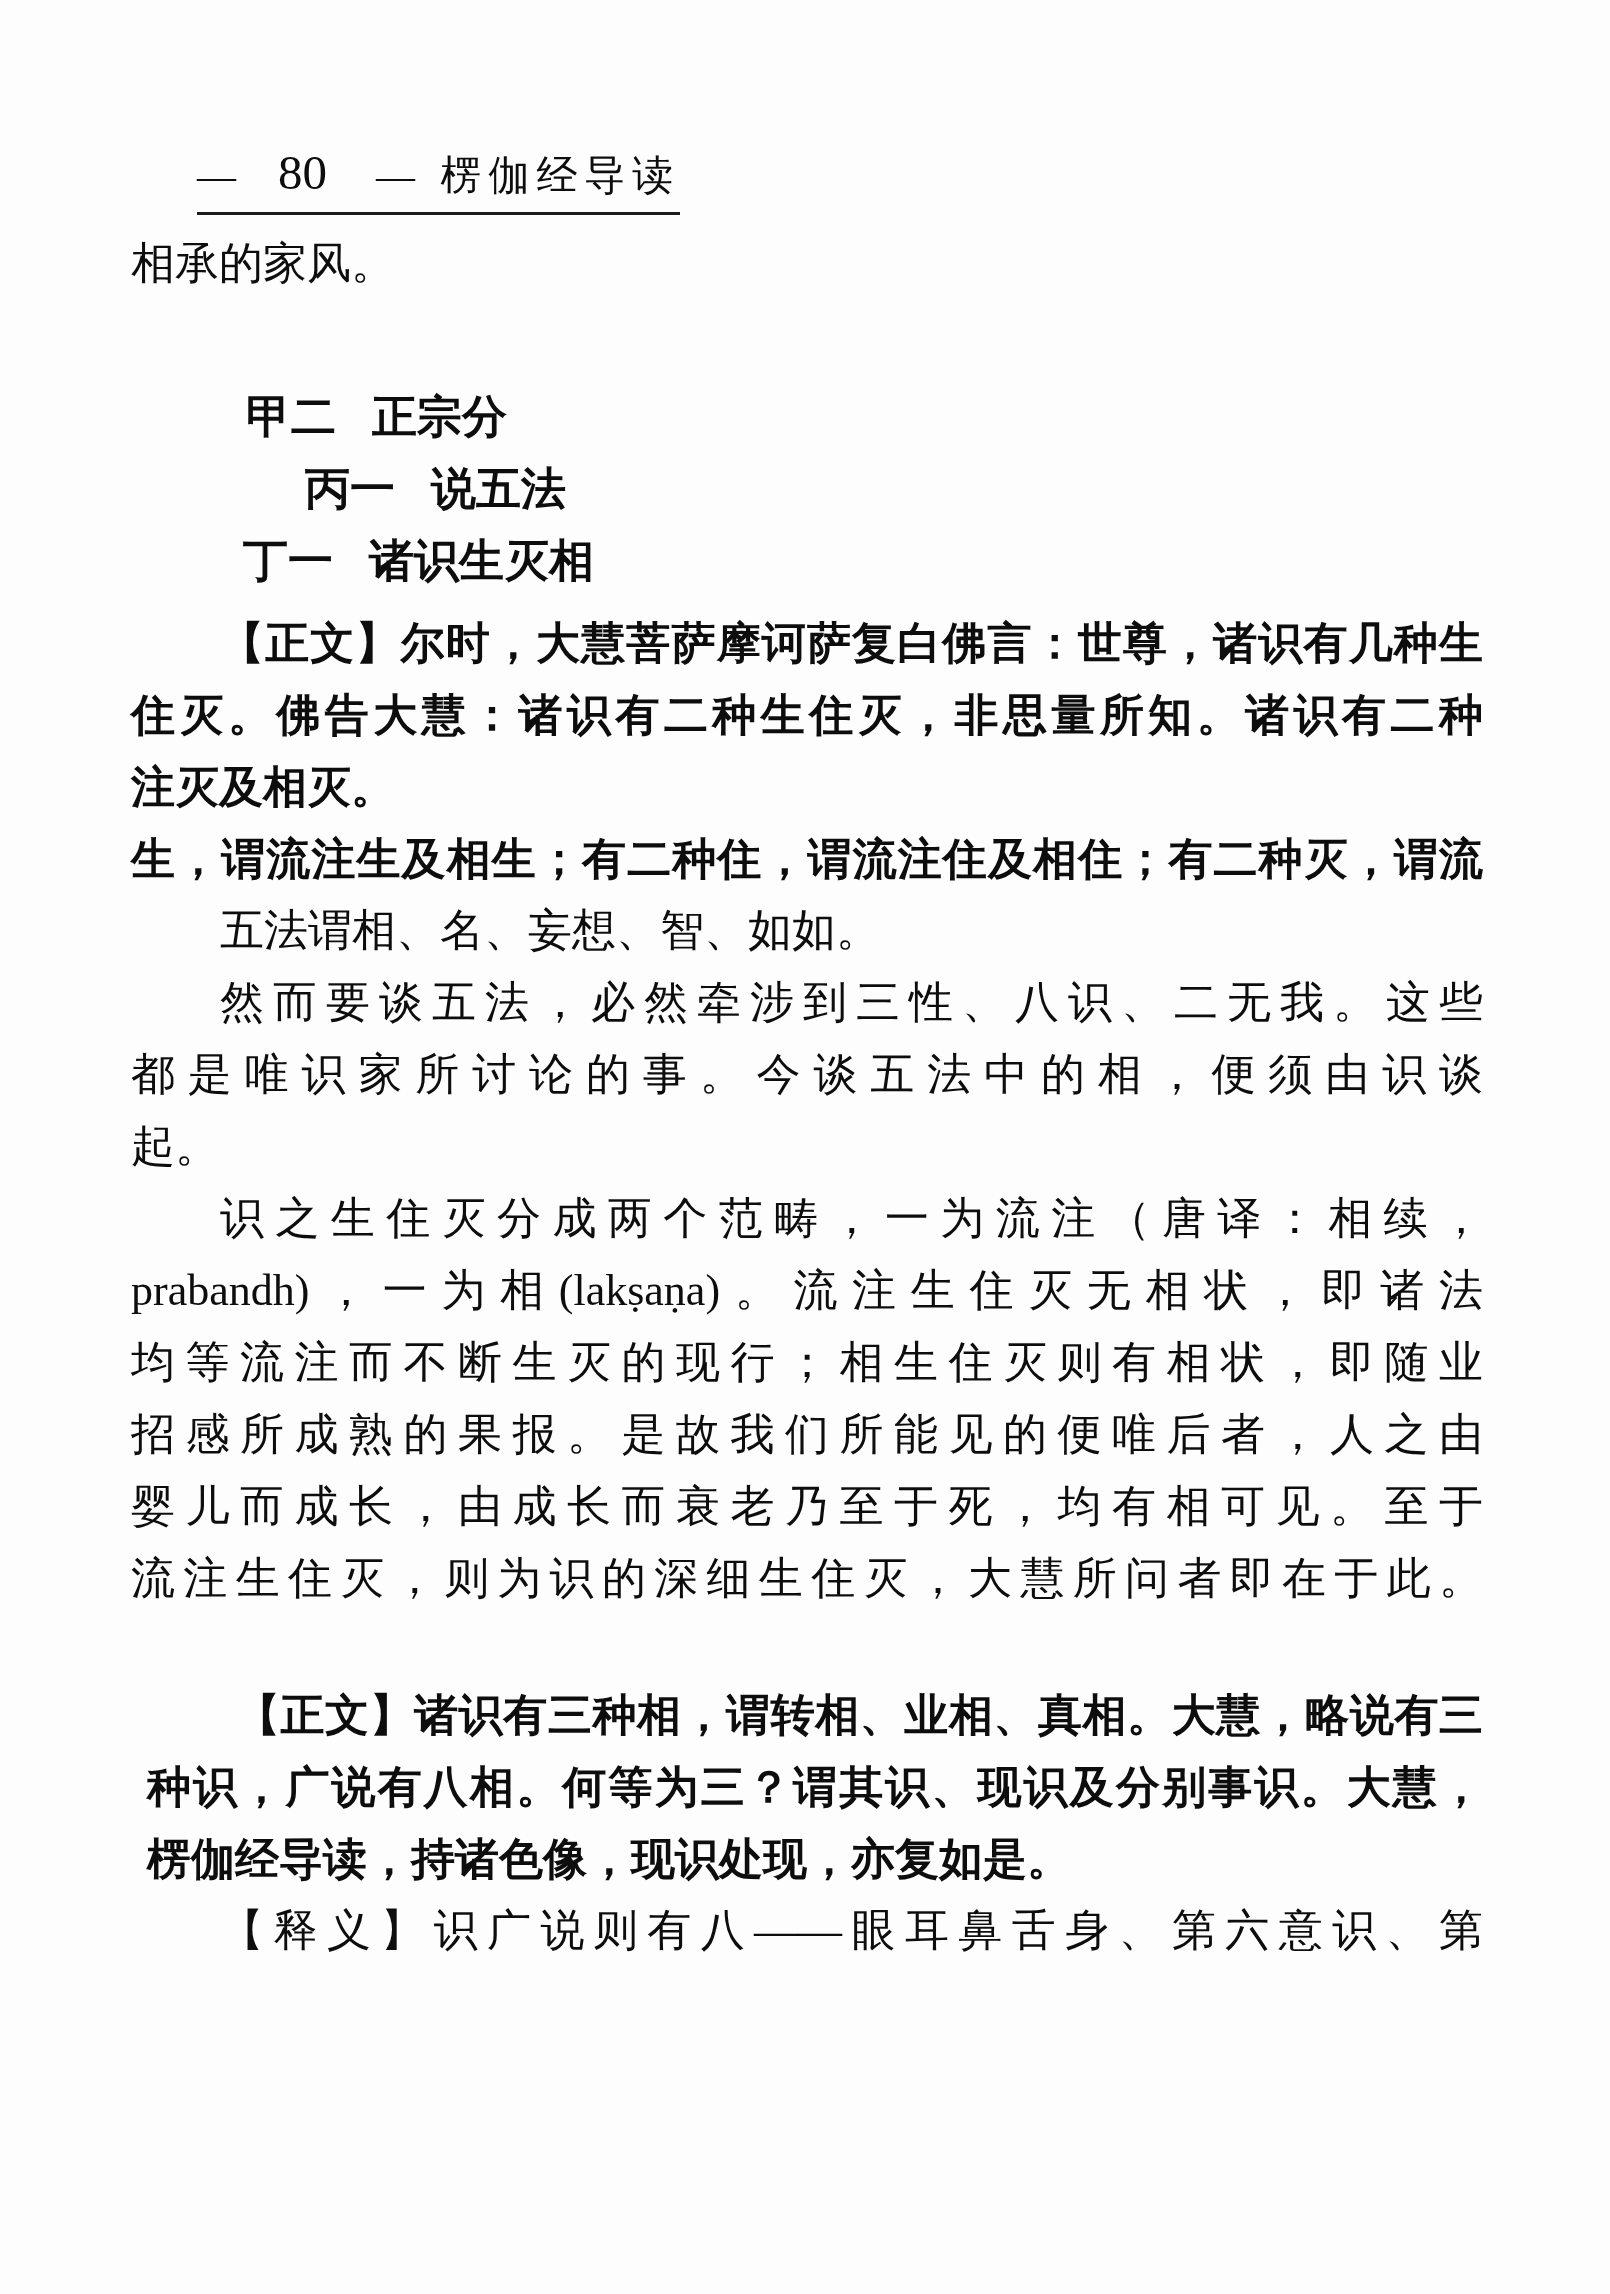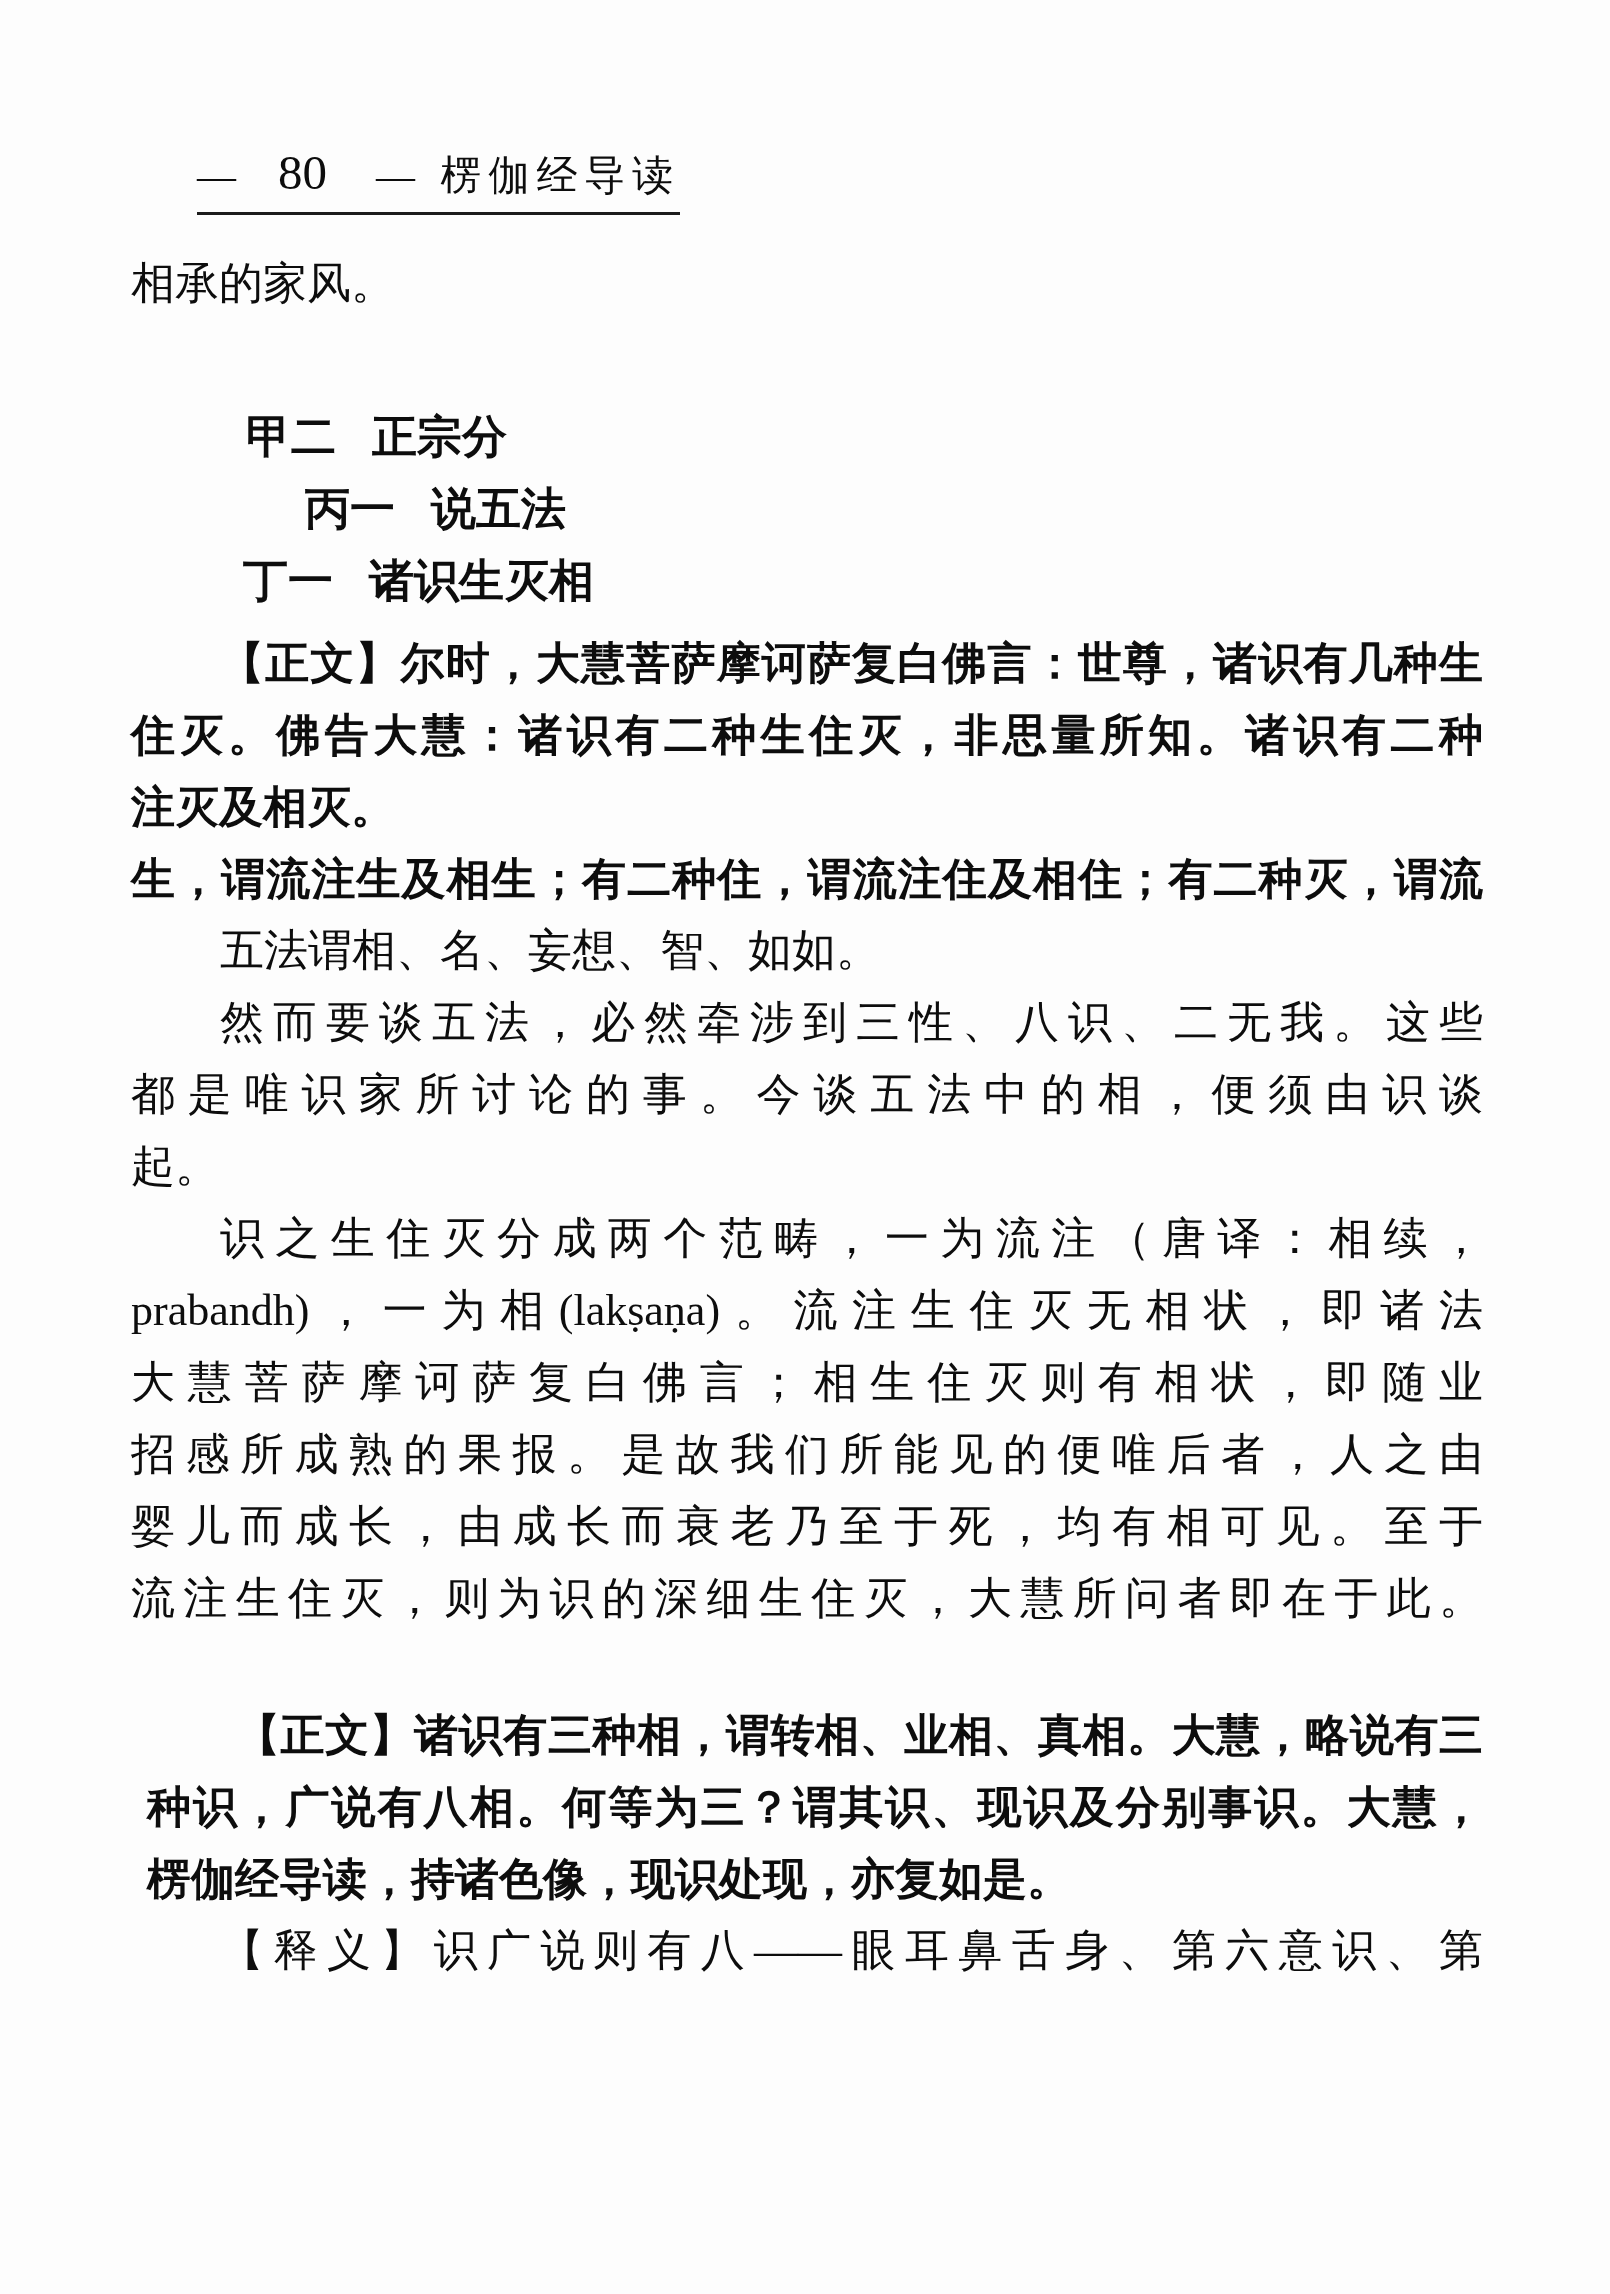--- a/index.html
+++ b/index.html
@@ -27,21 +27,21 @@
   }
   .running-header .dash { letter-spacing: 0; }
   .running-header .page-num { margin-left: 42px; font-size: 49px; }
   .running-header .dash2 { margin-left: 49px; }
   .running-header .book-title { margin-left: 25.6px; font-size: 41px; letter-spacing: 6.9px; }
 
   
   .content {
     position: absolute;
     left: 131px;
-    top: 248px;
+    top: 228px;
     width: 1352px;
     font-size: 44px;
   }
   .line {
     display: block;
     line-height: 72px;
     height: 72px;
     text-align: left;
     white-space: nowrap;
   }
@@ -116,21 +116,21 @@
 
     <div class="block">
       <div class="line serif indent fill">然而要谈五法，必然牵涉到三性、八识、二无我。这些</div>
       <div class="line serif fill">都是唯识家所讨论的事。今谈五法中的相，便须由识谈</div>
       <div class="line serif">起。</div>
     </div>
 
     <div class="block">
       <div class="line serif indent fill">识之生住灭分成两个范畴，一为流注（唐译：相续，</div>
       <div class="line serif fill">prabandh)，一为相(lakṣaṇa)。流注生住灭无相状，即诸法</div>
-      <div class="line serif fill">大慧菩萨摩诃萨复白佛言；相生住灭则有相状，即随业</div>
+      <div class="line serif fill">均等流注而不断生灭的现行；相生住灭则有相状，即随业</div>
       <div class="line serif fill">招感所成熟的果报。是故我们所能见的便唯后者，人之由</div>
       <div class="line serif fill">婴儿而成长，由成长而衰老乃至于死，均有相可见。至于</div>
       <div class="line serif fill">流注生住灭，则为识的深细生住灭，大慧所问者即在于此。</div>
     </div>
 
     <div class="block gap-before">
       <div class="line sans indent fill">【正文】诸识有三种相，谓转相、业相、真相。大慧，略说有三</div>
       <div class="line sans fill">种识，广说有八相。何等为三？谓其识、现识及分别事识。大慧，</div>
       <div class="line sans">楞伽经导读，持诸色像，现识处现，亦复如是。</div>
     </div>

